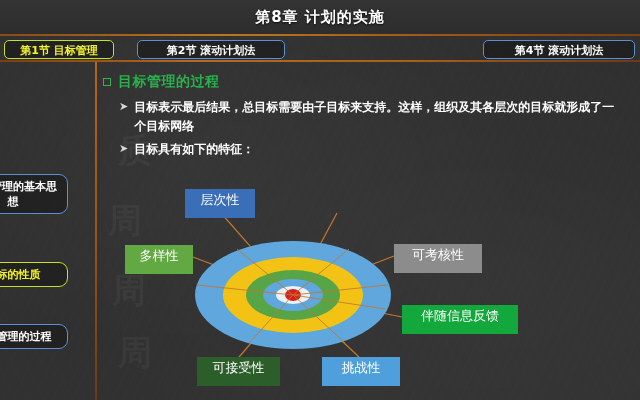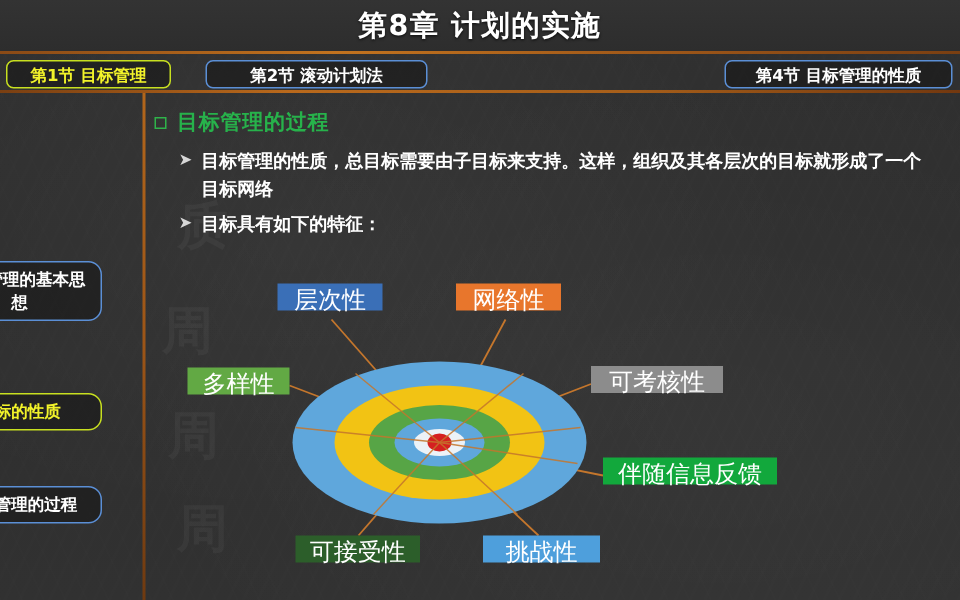--- a/index.html
+++ b/index.html
@@ -48,21 +48,21 @@
     position: absolute;
     left: 0; top: 0;
     width: 640px; height: 34px;
     background: linear-gradient(180deg, #333333 0%, #2d2d2d 100%);
     display: flex;
     align-items: center;
     justify-content: center;
   }
   #title-bar .title-text {
     color: #ffffff;
-    font-size: 19px;
+    font-size: 15px;
     font-weight: bold;
     letter-spacing: 1px;
     text-shadow: 0 1px 2px rgba(0,0,0,0.8);
   }
   #title-rule {
     position: absolute;
     left: 0; top: 34px;
     width: 640px; height: 2px;
     background: linear-gradient(90deg, #8a4a16 0%, #c2731f 35%, #9c5619 70%, #7a3f12 100%);
   }
@@ -189,23 +189,23 @@
   #diagram {
     position: absolute;
     left: 0; top: 105px;
     width: 543px; height: 233px;
   }
   #diagram svg { position: absolute; left: 0; top: 0; }
   .node {
     position: absolute;
     box-sizing: border-box;
     color: #ffffff;
-    font-size: 16px;
+    font-size: 13px;
     line-height: 22px;
-    height: 18px;
+    height: 29px;
     text-align: center;
     white-space: nowrap;
     font-family: "DejaVu Serif", "Liberation Serif", serif;
   }
   #node-cengci   { left: 88px;  top: 22px;  width: 70px;  background: #3a6fb7; }
   #node-wangluo  { left: 207px; top: 22px;  width: 70px;  background: #e8762c; }
   #node-kekaohe  { left: 297px; top: 77px;  width: 88px;  background: #8c8c8c; }
   #node-banxin   { left: 305px; top: 138px; width: 116px; background: #12a83c; }
   #node-duoyang  { left: 28px;  top: 78px;  width: 68px;  background: #62a944; }
   #node-kejieshou{ left: 100px; top: 190px; width: 83px;  background: #2c5e2a; }
@@ -223,41 +223,41 @@
   <div class="chalk-ghost" style="left:118px; top:330px;">周</div>
 
   <div id="title-bar">
     <span class="title-text">第8章  计划的实施</span>
   </div>
   <div id="title-rule"></div>
 
   <div id="tabs">
     <div class="tab active" id="tab-1">第1节 目标管理</div>
     <div class="tab inactive" id="tab-2">第2节 滚动计划法</div>
-    <div class="tab inactive" id="tab-4">第4节 目标管理的性质</div>
+    <div class="tab inactive" id="tab-4">第4节 滚动计划法</div>
   </div>
   <div id="tabs-rule"></div>
 
   <div id="sidebar">
     <div class="side-item inactive" id="side-1">目标管理的基本思想</div>
     <div class="side-item active" id="side-2">目标的性质</div>
     <div class="side-item inactive" id="side-3">目标管理的过程</div>
   </div>
   <div id="sidebar-divider"></div>
 
   <div id="content">
 
     <div id="heading">
       <span class="sq"></span>
       <span class="heading-text">目标管理的过程</span>
     </div>
 
     <div class="bullet-row" id="bullet-1">
       <span class="bullet-arrow">➤</span>
-      <span class="bullet-text">目标管理的性质，总目标需要由子目标来支持。这样，组织及其各层次的目标就形成了一个目标网络</span>
+      <span class="bullet-text">目标表示最后结果，总目标需要由子目标来支持。这样，组织及其各层次的目标就形成了一个目标网络</span>
     </div>
 
     <div class="bullet-row" id="bullet-2">
       <span class="bullet-arrow">➤</span>
       <span class="bullet-text">目标具有如下的特征：</span>
     </div>
 
     <div id="diagram">
 
       <svg width="543" height="233" viewBox="0 0 543 233">
@@ -286,21 +286,20 @@
           <line x1="196" y1="128" x2="252" y2="82"></line>
           <line x1="196" y1="128" x2="290" y2="118"></line>
           <line x1="196" y1="128" x2="288" y2="142"></line>
           <line x1="196" y1="128" x2="100" y2="118"></line>
           <line x1="196" y1="128" x2="152" y2="176"></line>
           <line x1="196" y1="128" x2="248" y2="176"></line>
         </g>
       </svg>
 
       <div class="node" id="node-cengci">层次性</div>
-      <div class="node" id="node-wangluo">网络性</div>
       <div class="node" id="node-kekaohe">可考核性</div>
       <div class="node" id="node-banxin">伴随信息反馈</div>
       <div class="node" id="node-kejieshou">可接受性</div>
       <div class="node" id="node-duoyang">多样性</div>
       <div class="node" id="node-tiaozhan">挑战性</div>
     </div>
 
   </div>
 </div>
 

